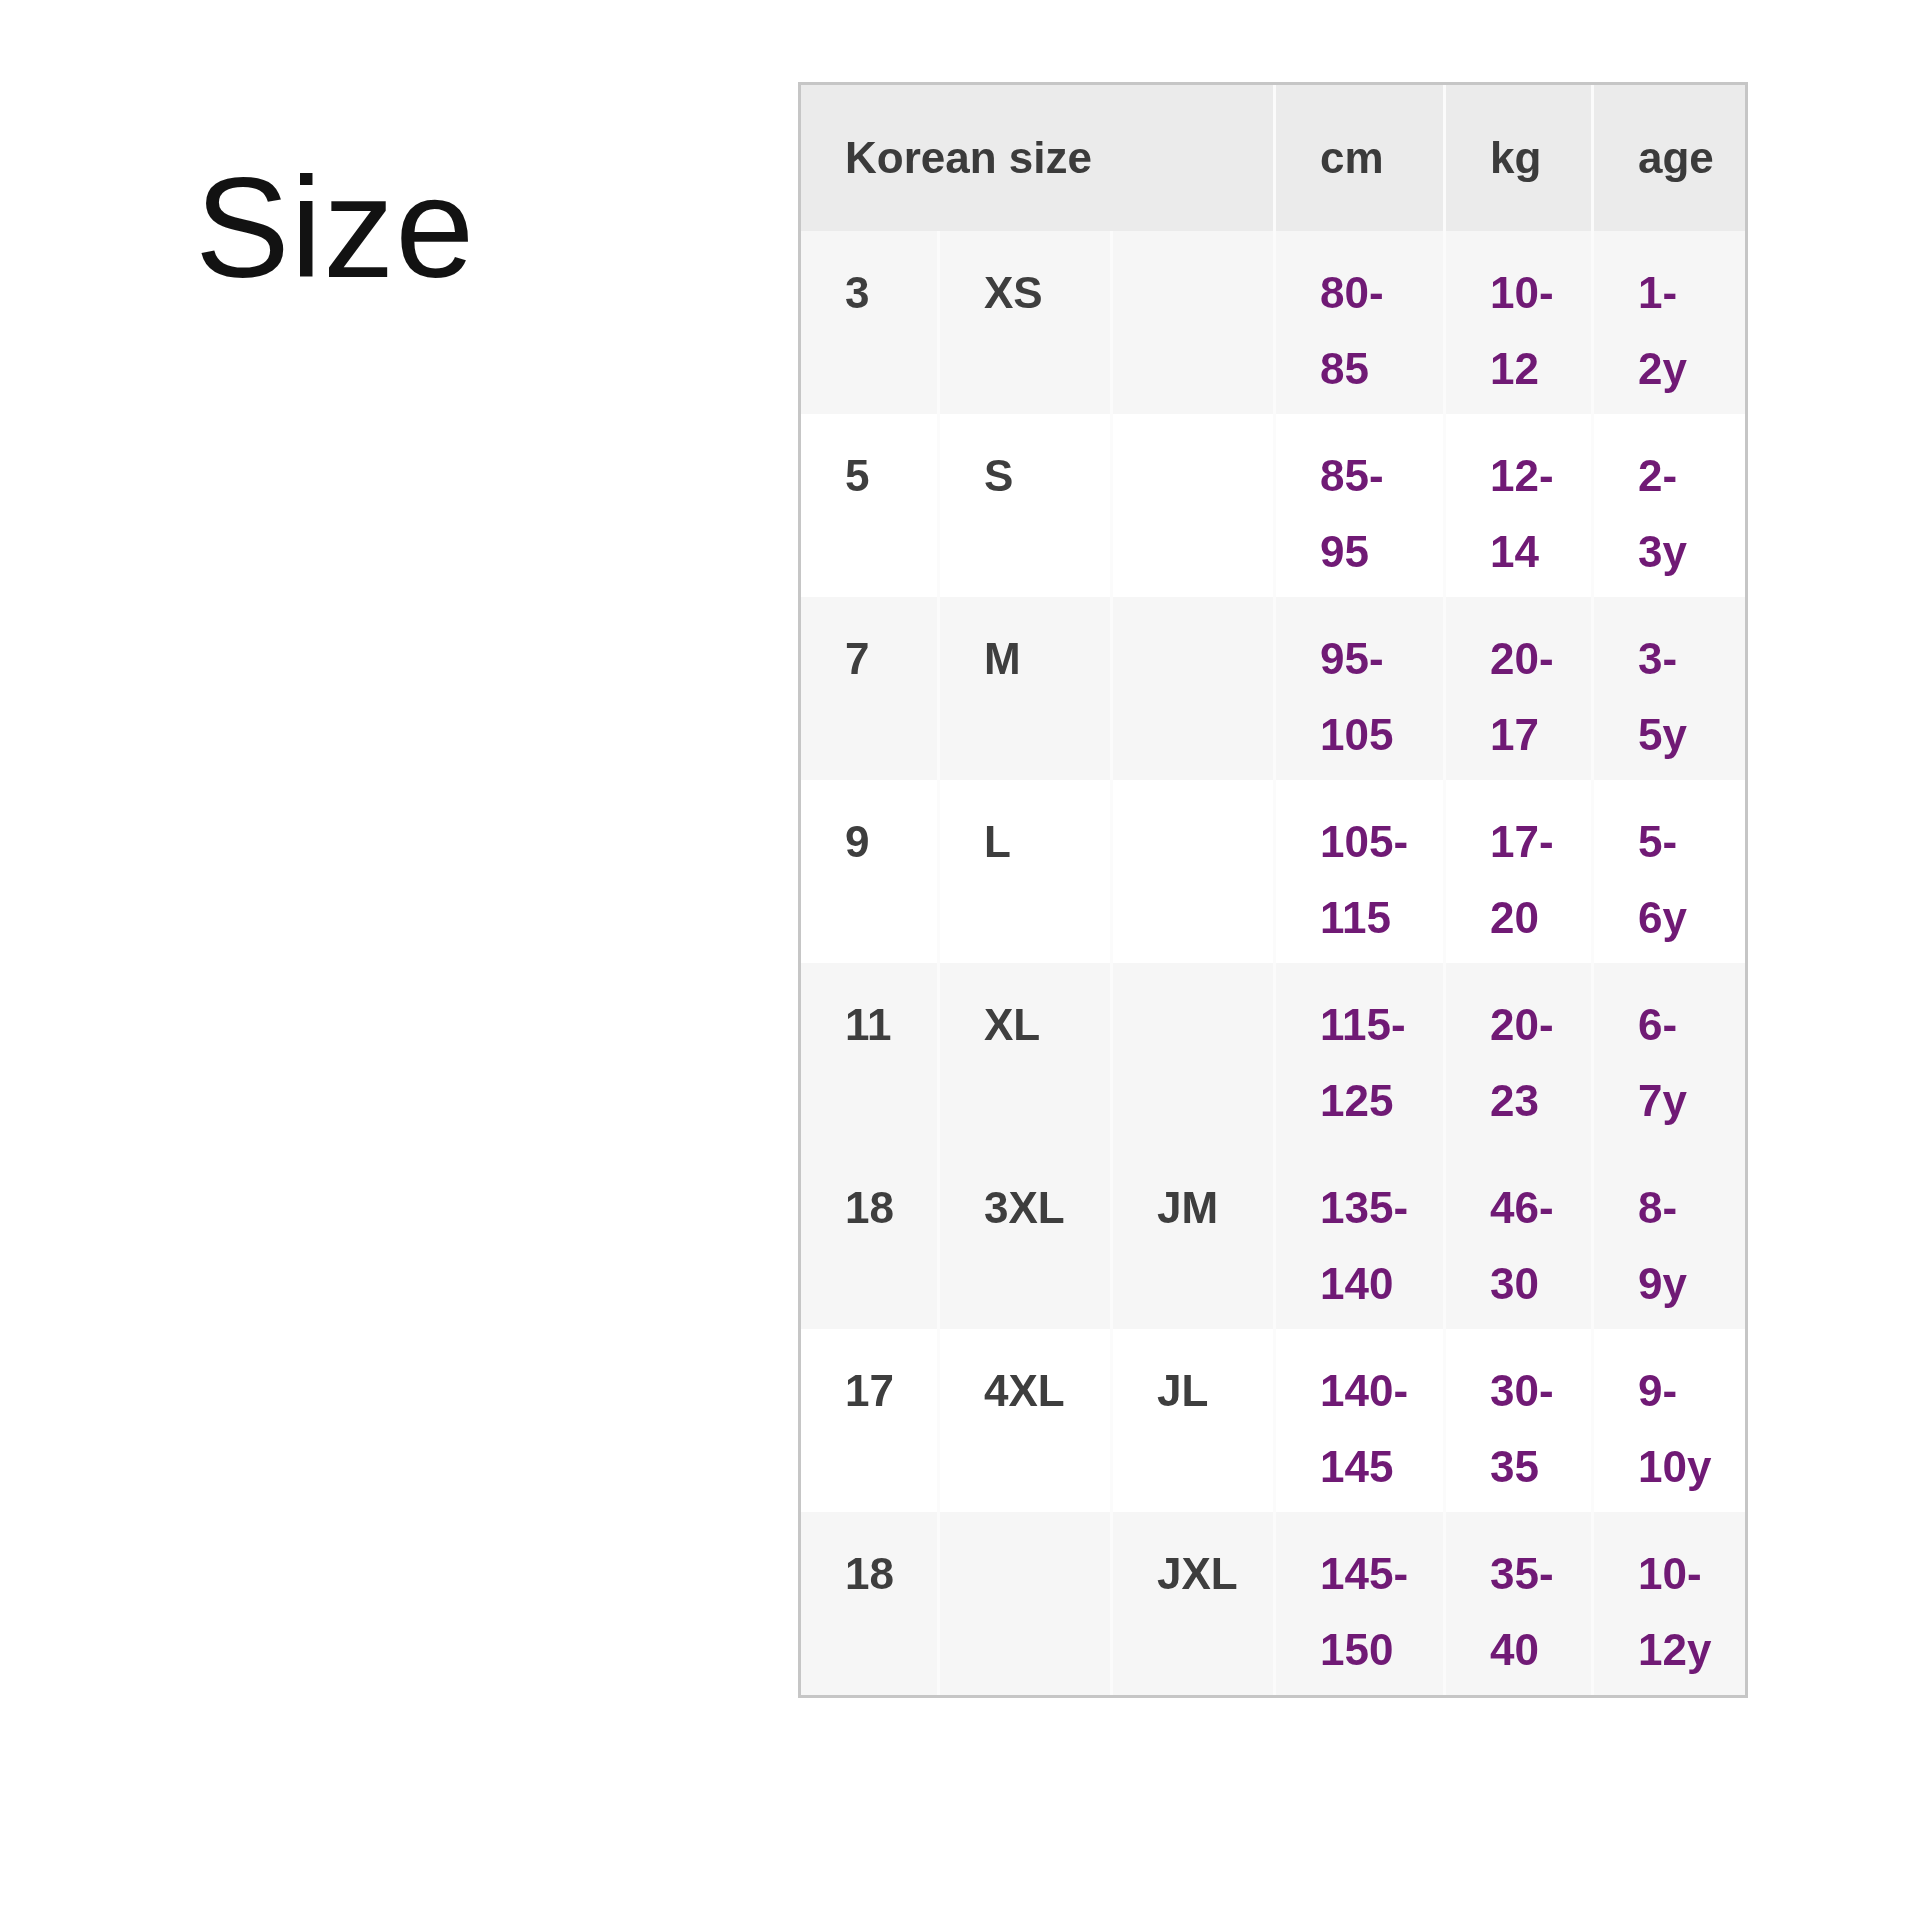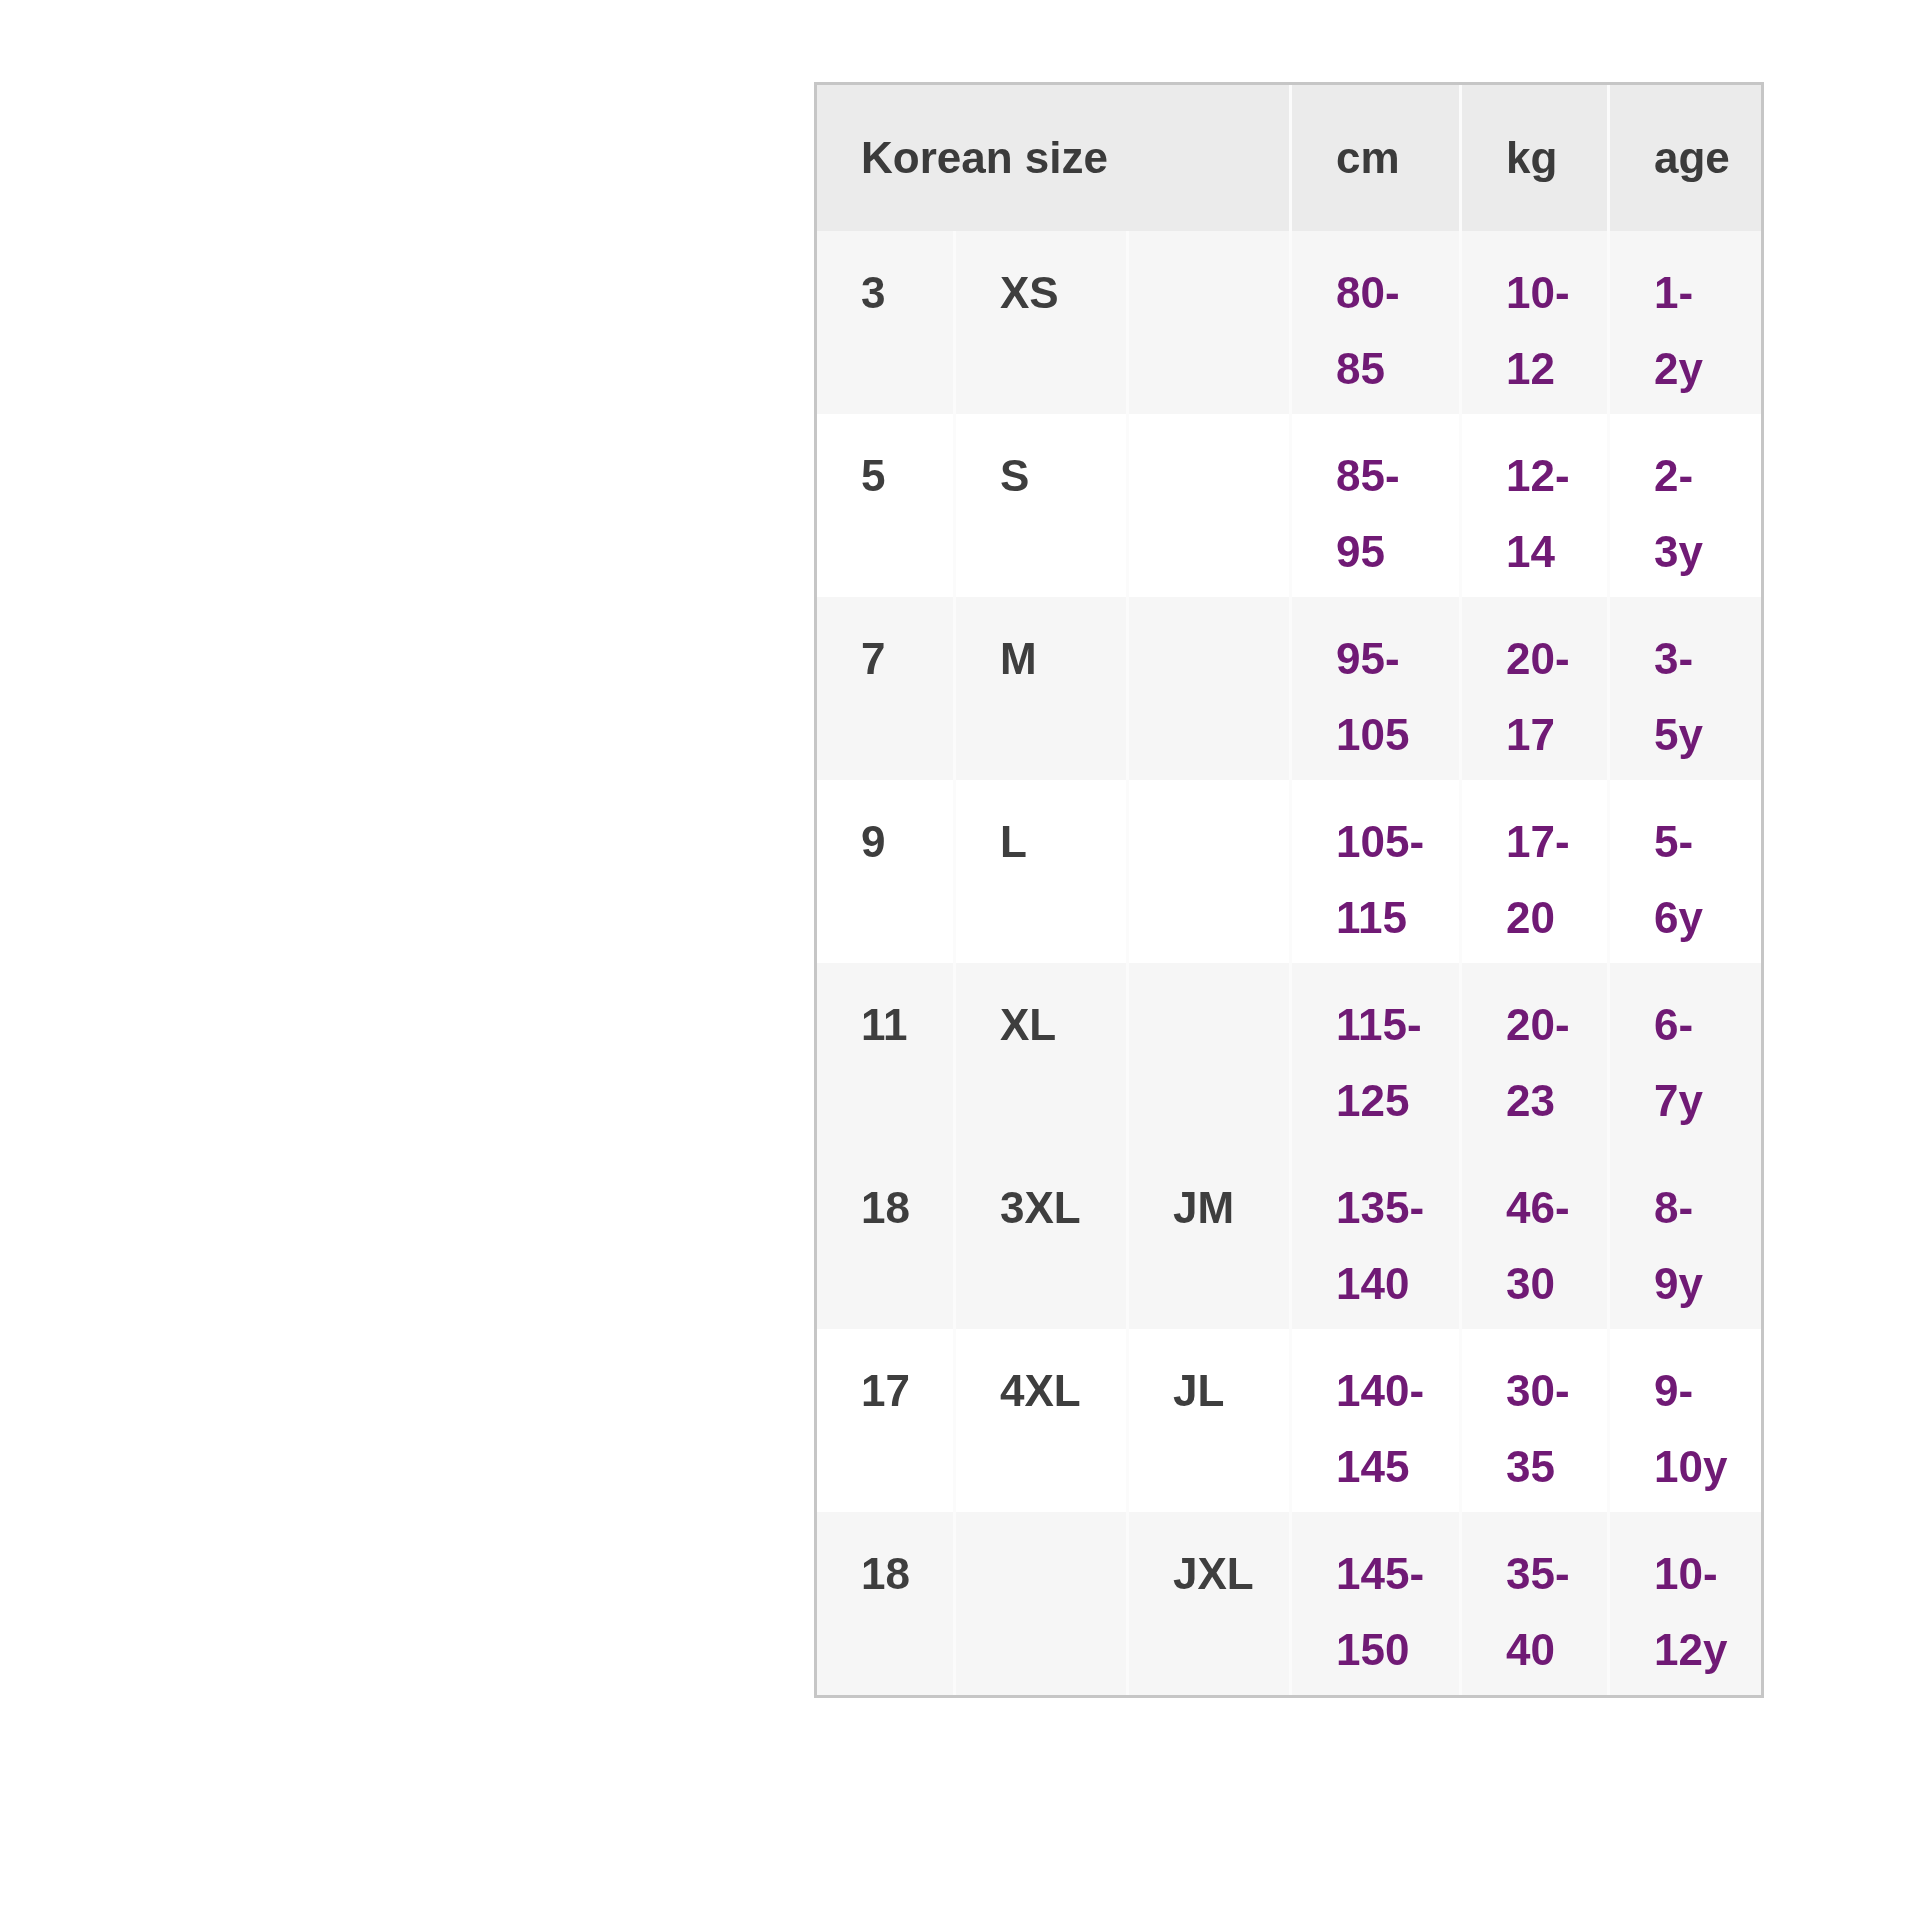--- a/index.html
+++ b/index.html
@@ -25,21 +25,20 @@
 
   
   .size-table {
     position: absolute;
     left: 798px; top: 82px;
     width: 944px;
     border-collapse: separate;
     border-spacing: 0;
     table-layout: fixed;
     border: 3px solid #c6c6c6;
-    margin-left: 16px;
   }
   .size-table th, .size-table td {
     box-sizing: border-box;
     text-align: left;
     padding: 0 8px 0 44px;
     font-size: 44px;
     overflow: hidden;
   }
   .size-table th:not(:first-child),
   .size-table td:not(:first-child) {
@@ -61,20 +60,21 @@
   }
   .size-table td.cell-bold { font-weight: 700; color: #3e3e3e; }
   .size-table td.cell-reg  { font-weight: 700; color: #701a75; }
   .size-table tr.row-shaded td { background: #f6f6f6; }
   .size-table tr.row-plain  td { background: #ffffff; }
 </style>
 </head>
 <body>
 
 <div class="page-title">
+  <div>Size</div>
 </div>
 
 <table class="size-table">
   <colgroup>
     <col style="width:136px">
       <col style="width:173px">
       <col style="width:163px">
     <col style="width:170px">
       <col style="width:148px">
       <col style="width:154px">

